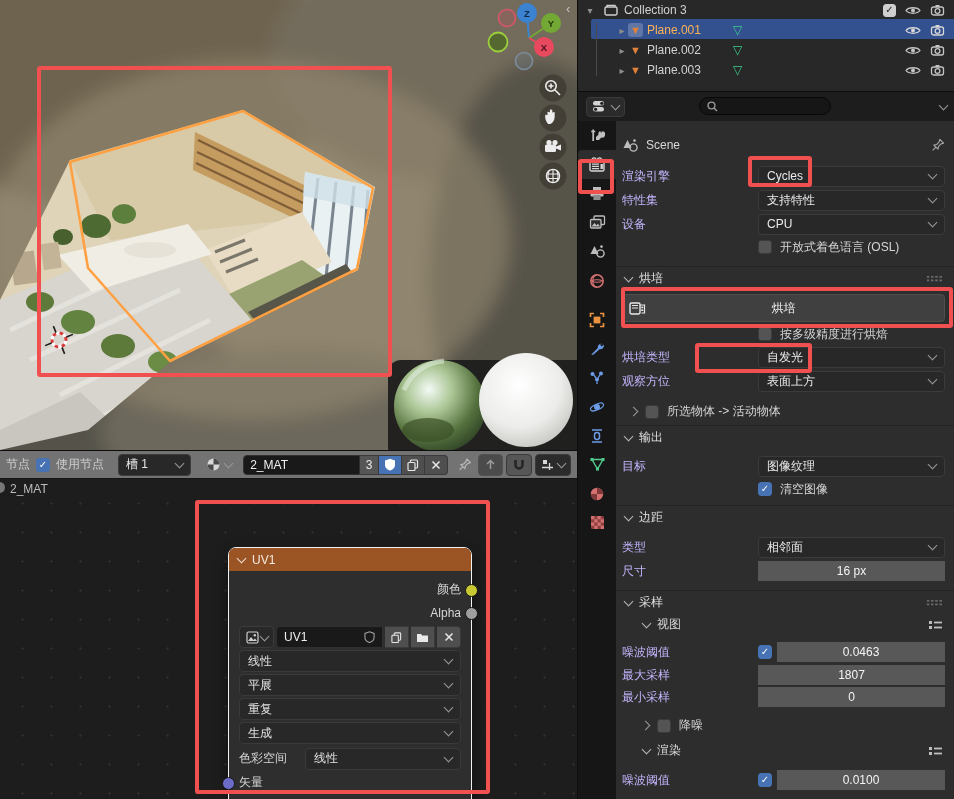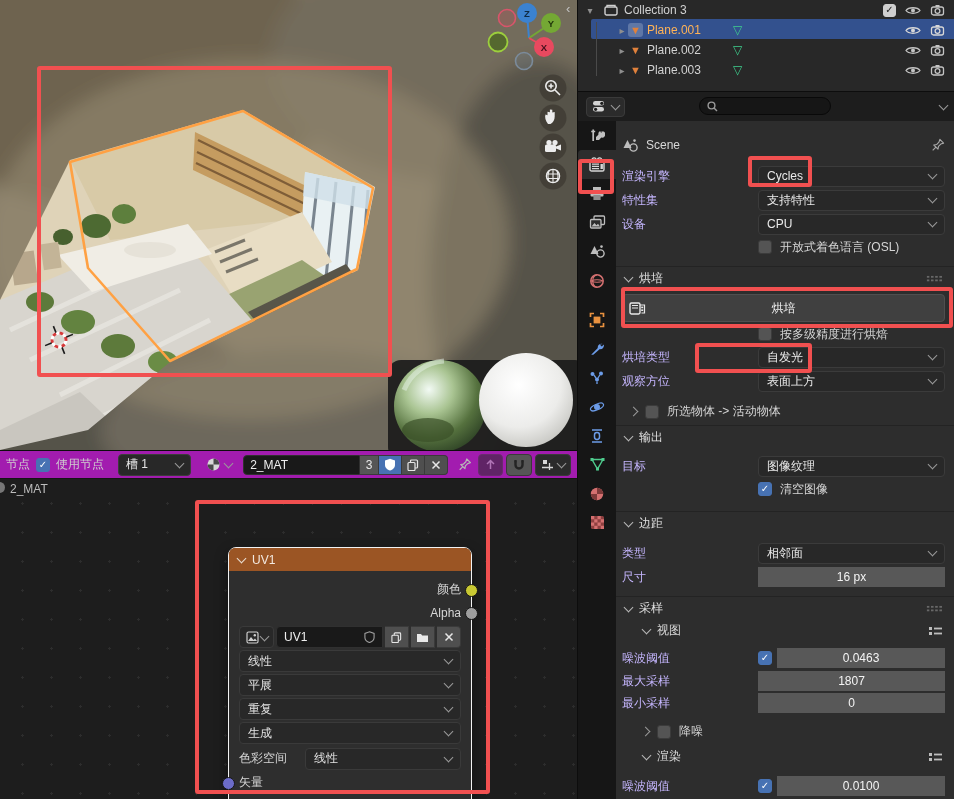--- a/index.html
+++ b/index.html
@@ -6,21 +6,21 @@
   body{width:954px;height:799px;position:relative;overflow:hidden;background:#111;
        font-family:"Liberation Sans","DejaVu Sans",sans-serif;font-size:12px;color:#d8d8d8;
        -webkit-font-smoothing:antialiased}
   .abs{position:absolute}
 
   
   #viewport{left:0;top:0;width:577px;height:450px;background:#857b68;overflow:hidden}
 
   
   #node-editor{left:0;top:450px;width:577px;height:349px;background:#1d1d1d;overflow:hidden;border-top:1px solid #0d0d0d}
-  #ne-header{position:absolute;left:0;top:0;width:577px;height:28px;background:#a21caf;border-bottom:1px solid #151515;
+  #ne-header{position:absolute;left:0;top:0;width:577px;height:28px;background:#737373;border-bottom:1px solid #151515;
              display:flex;align-items:center;padding:0 6px;box-sizing:border-box;gap:6px}
   #ne-canvas{position:absolute;left:0;top:28px;width:577px;height:321px;
              background-image:radial-gradient(circle,#2d2d2d 1px,transparent 1.3px);background-size:29px 29px;background-position:8px 10px}
   .ne-label{color:#cfcfcf;white-space:nowrap}
   .dd{display:flex;align-items:center;background:#282828;border:1px solid #3c3c3c;border-radius:4px;height:20px;
       padding:0 7px;color:#e6e6e6;gap:6px;white-space:nowrap}
   .chev{width:6px;height:6px;border-right:1.6px solid #9a9a9a;border-bottom:1.6px solid #9a9a9a;
         transform:rotate(45deg);flex:none;margin-top:-3px}
   .chev.right{transform:rotate(-45deg);margin-top:0}
   .mla{margin-left:auto}
@@ -668,21 +668,21 @@
         <span>图像纹理</span>
           <span class="chev mla"></span>
       </div>
     </div>
     <div class="prow" style="height:20px">
       <span class="lab"></span>
       <span class="cb on">✓</span>
       <span class="cbl">清空图像</span>
     </div>
 
-    <div class="sect" style="margin-top:12px">
+    <div class="sect" style="margin-top:6px">
       <span class="chev"></span>
         <span>边距</span>
     </div>
     <div class="prow" style="margin-top:7px">
       <span class="lab">类型</span>
       <div class="pdd">
         <span>相邻面</span>
           <span class="chev mla"></span>
       </div>
     </div>

